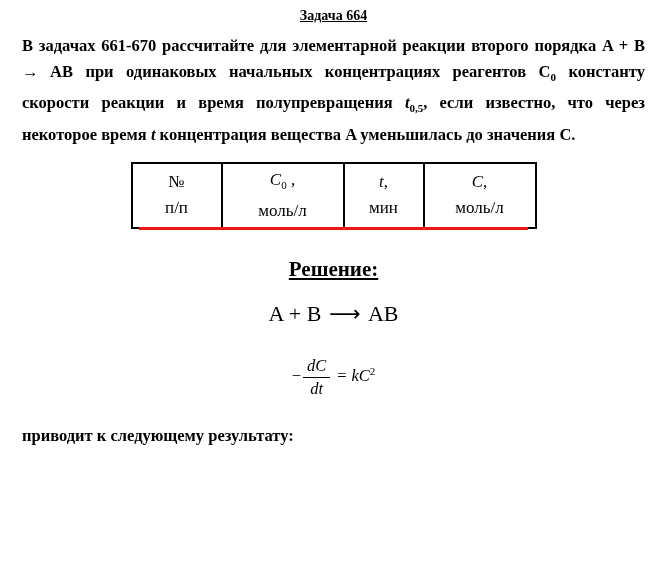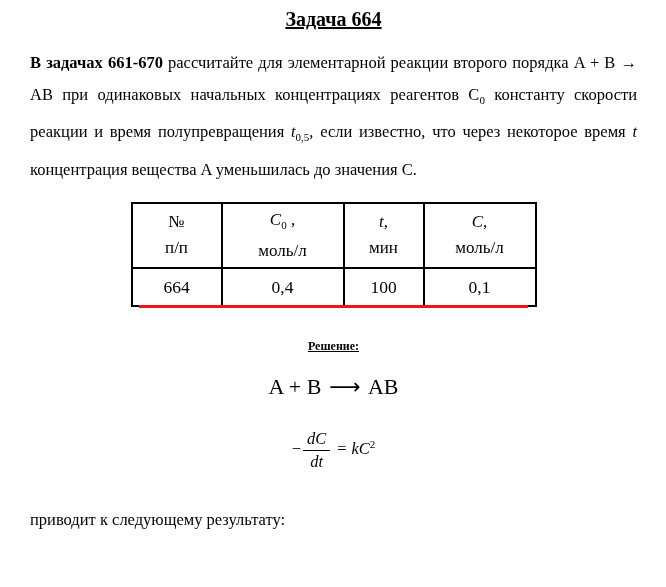--- a/index.html
+++ b/index.html
@@ -12,30 +12,31 @@
     width: 666px;
     height: 587px;
     overflow: hidden;
     font-family: "Liberation Serif", serif;
     font-size: 16.5px;
   }
   .page {
     padding: 6px 13px 0 14px;
   }
   .title {
-    font-size: 20px;
+    font-size: 14px;
     font-weight: bold;
     text-decoration: underline;
     text-align: center;
     margin: 2px 0 9px 0;
   }
   p.body-text {
-    margin: 16px;
+    margin: 8px;
     text-align: justify;
-    line-height: 32px;
+    line-height: 26px;
+    font-weight: bold;
   }
   sub {
     font-size: 11px;
   }
   sup {
     font-size: 11px;
   }
   table.data-table {
     border-collapse: collapse;
     margin: 14px auto 0 auto;
@@ -61,21 +62,21 @@
     position: relative;
     z-index: 2;
   }
   .solution-heading {
     text-align: center;
     margin-top: 27px;
   }
   .solution-heading span {
     font-weight: bold;
     text-decoration: underline;
-    font-size: 12px;
+    font-size: 21px;
   }
   .equation-label {
     margin-top: 25px;
     line-height: 26px;
   }
   .reaction {
     text-align: center;
     margin-top: 19px;
     font-size: 22px;
   }
@@ -137,26 +138,20 @@
       </th>
       <th class="c3">
         <div><i>t</i><span>,</span></div>
         <div>мин</div>
       </th>
       <th class="c4">
         <div><i>C</i><span>,</span></div>
         <div>моль/л</div>
       </th>
     </tr>
-    <tr>
-      <td>664</td>
-      <td>0,4</td>
-      <td>100</td>
-      <td>0,1</td>
-    </tr>
   </tbody>
     </table>
   <div class="red-line"></div>
 
   <div class="solution-heading">
     <span>Решение:</span>
   </div>
 
 
   <div class="reaction">

